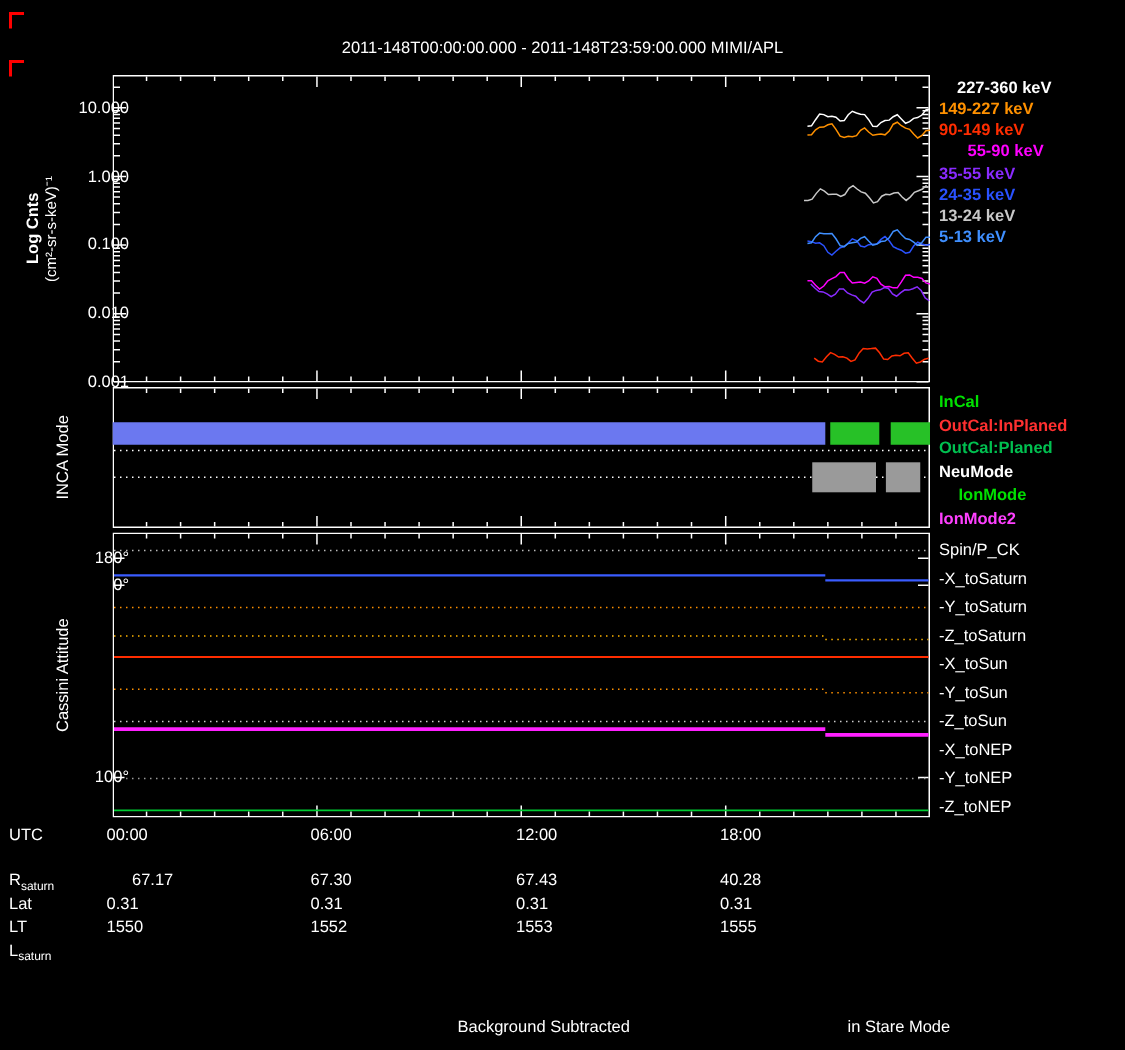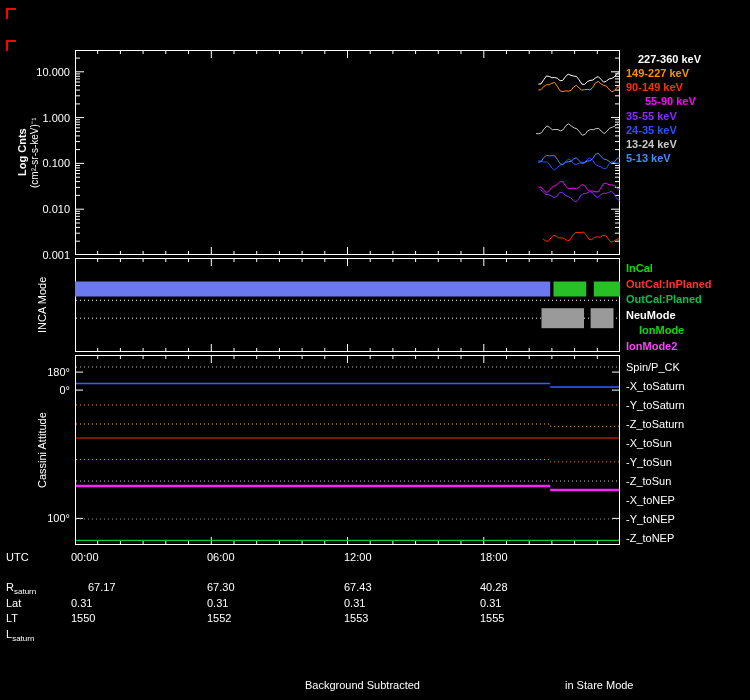--- a/index.html
+++ b/index.html
@@ -1,41 +1,42 @@
 <!DOCTYPE html>
 <html><head>
 <meta charset="utf-8">
 <style>
   html,body{margin:0;padding:0;background:#000;}
   #stage{position:relative;width:750px;height:700px;background:#000;overflow:hidden;
          font-family:"Liberation Sans",sans-serif;color:#fff;}
   .abs{position:absolute;}
   .title{top:6px;left:0;width:750px;text-align:center;font-size:13px;font-weight:bold;color:#fff;}
   .subtitle{top:26px;left:0;width:750px;text-align:center;font-size:11px;color:#fff;}
-  .ytick{left:0;width:70px;text-align:right;font-size:11px;color:#fff;}
+  .ytick{left:16px;width:70px;text-align:right;font-size:11px;color:#fff;}
   .legend-item{left:626px;font-size:11px;font-weight:bold;white-space:nowrap;}
   .mode-label{left:626px;font-size:11px;font-weight:bold;white-space:nowrap;}
   .att-label{left:626px;font-size:11px;color:#fff;white-space:nowrap;}
   .xtick{font-size:11px;color:#fff;}
   .eph-label{left:6px;font-size:11px;color:#fff;}
   .eph-val{font-size:11px;color:#fff;}
   .footer-note{font-size:11px;color:#fff;}
   .vlab{writing-mode:vertical-rl;transform:rotate(180deg);text-align:center;color:#fff;font-size:11px;}
   .vlab span{display:block;}
   .vlab .bold{font-weight:bold;}
   .vlab .units{font-size:10px;}
   .red-mark{left:6px;width:8px;height:9px;border-left:2px solid #ff0000;border-top:2px solid #ff0000;}
   sub{font-size:8px;}
   svg{position:absolute;display:block;}
 </style>
 </head>
 <body>
 
 <div id="stage">
 
+  <div class="abs subtitle">2011-148T00:00:00.000 - 2011-148T23:59:00.000 MIMI/APL</div>
 
   <div class="abs red-mark" style="top:8px"></div>
   <div class="abs red-mark" style="top:40px"></div>
 
   <div class="abs vlab" style="left:16px;top:50px;height:205px;">
     <span class="bold">Log Cnts</span>
     <span class="units">(cm²-sr-s-keV)⁻¹</span>
   </div>
   <div class="abs vlab" style="left:36px;top:258px;height:94px;">
     <span>INCA Mode</span>

